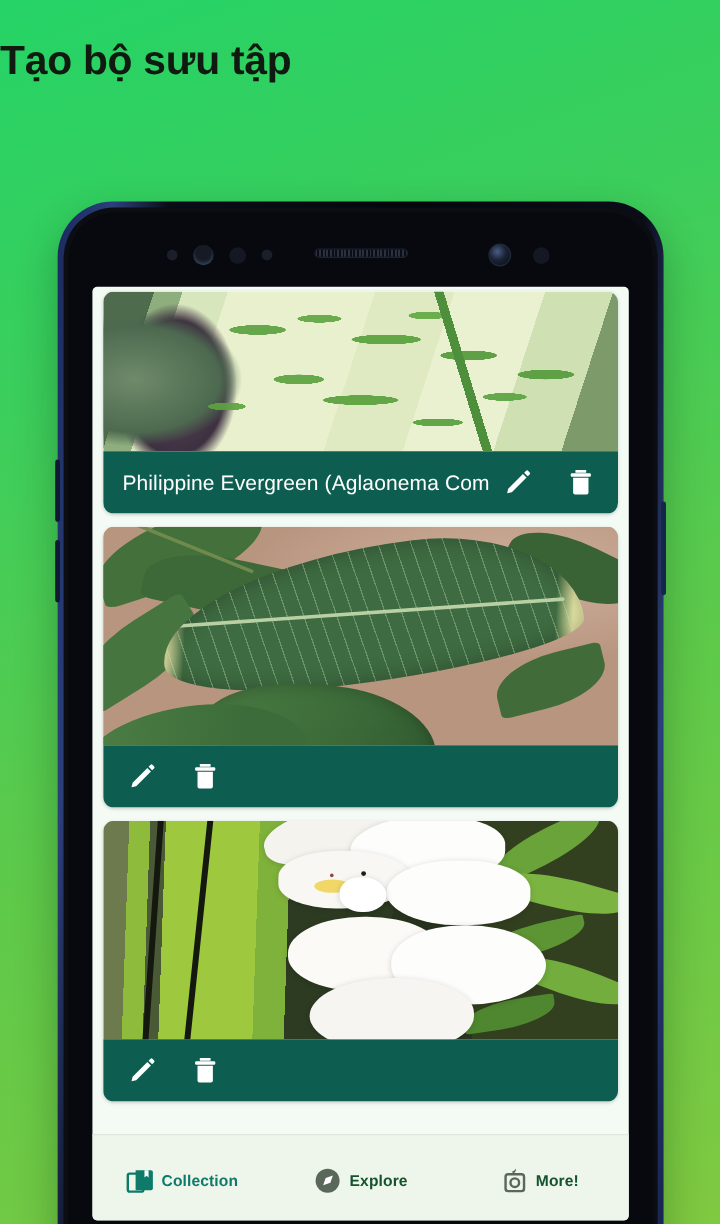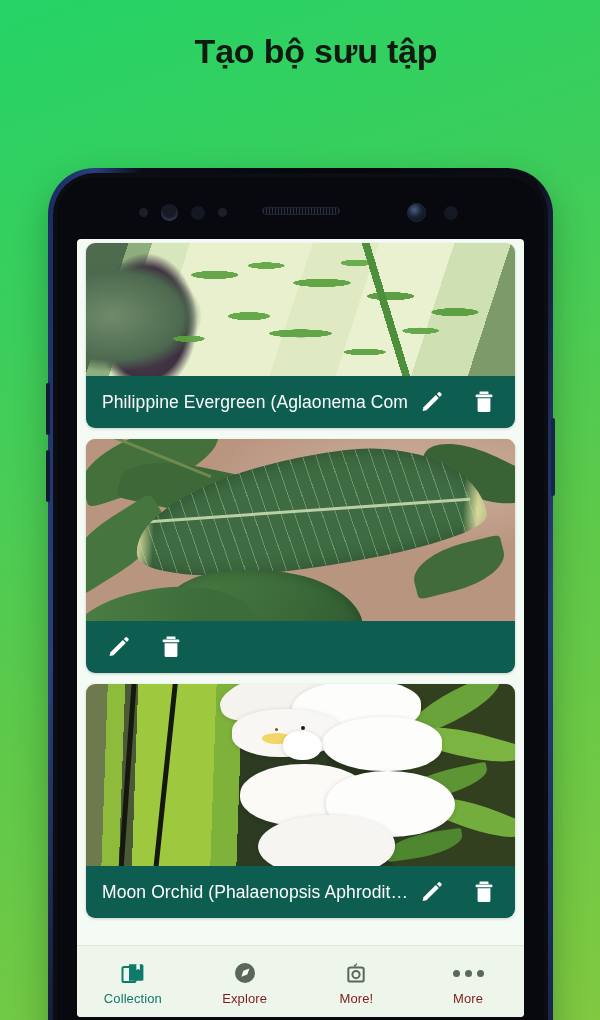--- a/index.html
+++ b/index.html
@@ -7,25 +7,24 @@
   body {
     font-family: "Liberation Sans", sans-serif;
     background: linear-gradient(160deg, #25d366 0%, #3cce5c 28%, #5ec94a 60%, #80c941 100%);
     overflow:hidden;
     position:relative;
   }
 
   
   .headline {
     position:absolute; top:30px; left:0; width:600px;
-    text-align:center;
+    text-align:left;
     color:#111a11;
     font-size:34px; font-weight:bold; line-height:1.26;
     letter-spacing:-0.2px;
-    padding-left:32px;
   }
   .headline .l2 { display:block; }
 
   
   .phone {
     position:absolute; left:48px; top:168px;
     width:505px; height:880px;
     border-radius:46px 46px 18px 18px;
     background:linear-gradient(95deg,#1b2a5e 0%,#2b3f7a 8%,#0a0d18 16%,#05070d 50%,#0a0d18 84%,#2b3f7a 93%,#16224d 100%);
     padding:5px;
@@ -231,25 +230,26 @@
                        background:#1e1c14; border-radius:50%; z-index:4;}
 
   
   .navbar {
     flex:0 0 auto; height:72px;
     background:#eef5ea;
     border-top:1px solid #dfe7da;
     display:flex; align-items:stretch;
   }
   .nav-item {
-    flex:1 1 0; display:flex; flex-direction:column;
+    flex:1 1 0; display:flex; flex-direction:row;
     align-items:center; justify-content:center; gap:6px;
     padding-top:4px;
-  }
-  .nav-label { font-size:13px; color:#7f1d1d; letter-spacing:.1px; }
+    font-weight:bold;
+  }
+  .nav-label { font-size:13px; color:#14532d; letter-spacing:.1px; }
   .nav-item.active .nav-label { color:#0e7a6a; }
   .nav-icon { height:24px; display:flex; align-items:center; justify-content:center; }
   .dots { display:flex; gap:5px; align-items:center; }
   .dots i { width:7px; height:7px; border-radius:50%; background:#596859; display:block; }
 
   
   .btn-vol, .btn-pow { position:absolute; background:#101a33; border-radius:2px; }
   .btn-vol { left:-2px; width:4px; }
   .v1 { top:215px; height:52px; }
   .v2 { top:282px; height:52px; }
@@ -358,21 +358,20 @@
                 <span class="petal bloom5"></span>
                   <span class="petal bloom6"></span>
                 <span class="petal bloom7"></span>
                 <span class="throat"></span>
                   <span class="petal lip"></span>
                 <span class="speck"></span>
                   <span class="eye"></span>
               </div>
             </div>
             <div class="card-label">
-              <div class="card-title">Moon Orchid  (Phalaenopsis Aphrodit…</div>
               <div class="icon-btn edit">
                 <svg width="24" height="24" viewBox="0 0 24 24">
                   <path d="M3.5 17.2l-.9 3.9 3.9-.9L18.8 7.9l-3-3L3.5 17.2z" fill="#ffffff"></path>
                   <path d="M19.8 6.9l1.5-1.5a1.3 1.3 0 0 0 0-1.9l-1.1-1.1a1.3 1.3 0 0 0-1.9 0l-1.5 1.5 3 3z" fill="#ffffff"></path>
                 </svg>
               </div>
               <div class="icon-btn">
                 <svg width="22" height="24" viewBox="0 0 22 24">
                   <rect x="6.5" y="1.6" width="9" height="2.4" rx="0.5" fill="#ffffff"></rect>
                   <rect x="2.6" y="4.4" width="16.8" height="2.8" rx="1" fill="#ffffff"></rect>
@@ -412,28 +411,18 @@
               <svg width="24" height="24" viewBox="0 0 24 24">
                 <path d="M9.4 4.4c1.6-.4 2.9-1.4 3.6-2.6.2 1.7-.6 3.3-2 4.1z" fill="#596859"></path>
                 <rect x="4.3" y="6.6" width="15.4" height="14" rx="2.2" fill="none" stroke="#596859" stroke-width="2"></rect>
                 <circle cx="12" cy="13.6" r="3.6" fill="none" stroke="#596859" stroke-width="2"></circle>
               </svg>
             </span>
             <span class="nav-label">More!</span>
           </div>
 
 
-          <div class="nav-item">
-            <span class="nav-icon">
-              <span class="dots">
-                  <i></i>
-                  <i></i>
-                  <i></i>
-                </span>
-            </span>
-            <span class="nav-label">More</span>
-          </div>
 
         </div>
       </div>
     </div>
   </div>
 </div>
 
 </body></html>

